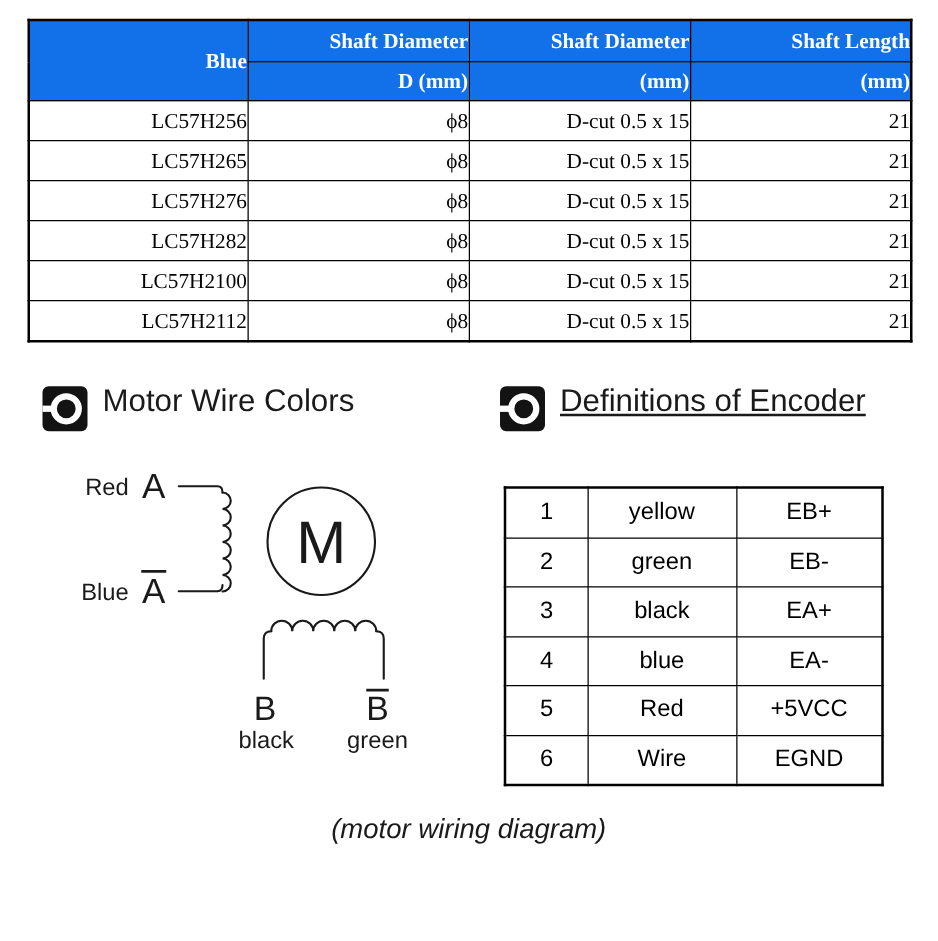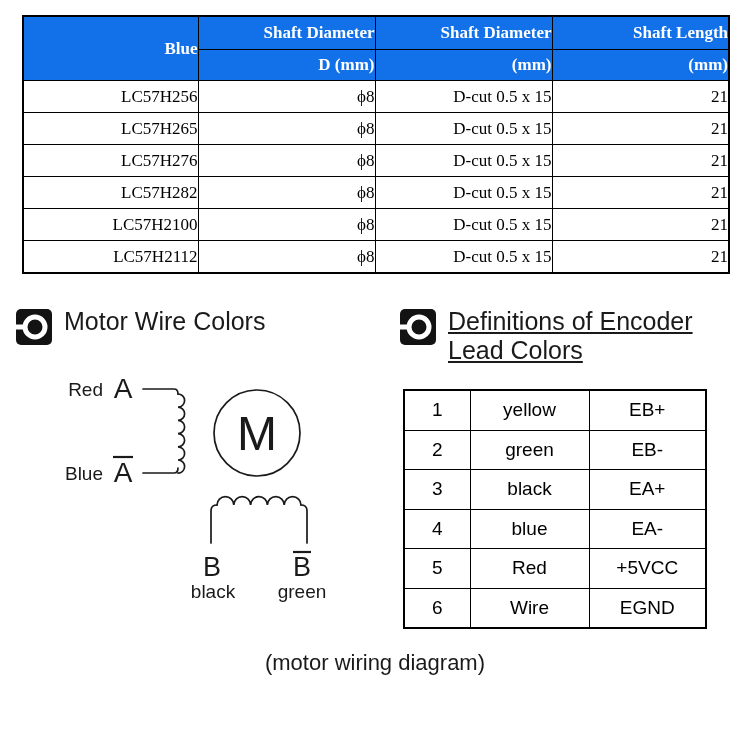--- a/index.html
+++ b/index.html
@@ -35,21 +35,21 @@
   .spec-table tr.hdr2 td{height:30px;}
   .spec-table tr.data td{height:31px;margin-top:10px;}
 
   
   .section-heading{
     position:absolute;
     display:flex;align-items:flex-start;gap:11px;
     font-size:25px;color:#1a1a1a;
     line-height:1.16;
   }
-  .motor-heading{left:15px;top:307px;}
+  .motor-heading{left:33px;top:307px;}
   .encoder-heading{left:399px;top:307px;text-decoration:underline;}
   .section-icon{flex:0 0 auto;margin-top:1px;}
 
   
   .wiring-svg{position:absolute;left:35px;top:370px;}
   .wiring-svg text{font-family:"Liberation Sans", sans-serif;fill:#1a1a1a;}
   .wire{stroke:#1a1a1a;stroke-width:1.7;fill:none;stroke-linecap:round;}
   .bar{stroke:#1a1a1a;stroke-width:2.2;fill:none;}
 
   
@@ -59,21 +59,21 @@
   }
   .encoder-table td{
     border:1.5px solid #000;
     text-align:center;vertical-align:middle;
     font-size:19px;height:38.5px;padding:0;
   }
 
   
   .caption{
     position:absolute;left:0;top:650px;width:750px;
-    text-align:center;font-size:22px;color:#1a1a1a;
+    text-align:center;font-size:22px;color:#1a1a1a;font-style:italic;
   }
 </style>
 </head>
 <body>
 
 <div class="page">
 
   <table class="spec-table">
     <colgroup>
       <col style="width:175px">
@@ -172,21 +172,20 @@
   </svg>
 
   <div class="section-heading encoder-heading">
     <svg class="section-icon" width="38" height="38" viewBox="0 0 38 38" aria-hidden="true">
       <rect x="1" y="1" width="36" height="36" rx="5" fill="#131313"></rect>
       <circle cx="20" cy="19" r="10" fill="none" stroke="#ffffff" stroke-width="5"></circle>
       <rect x="1" y="16.5" width="9" height="5" fill="#ffffff"></rect>
     </svg>
     <span>
       <span>Definitions of Encoder</span><br>
-      <span>Lead Colors</span>
     </span>
   </div>
 
   <table class="encoder-table">
     <colgroup>
       <col style="width:66px">
         <col style="width:119px">
         <col style="width:117px">
     </colgroup>
     <tbody>

